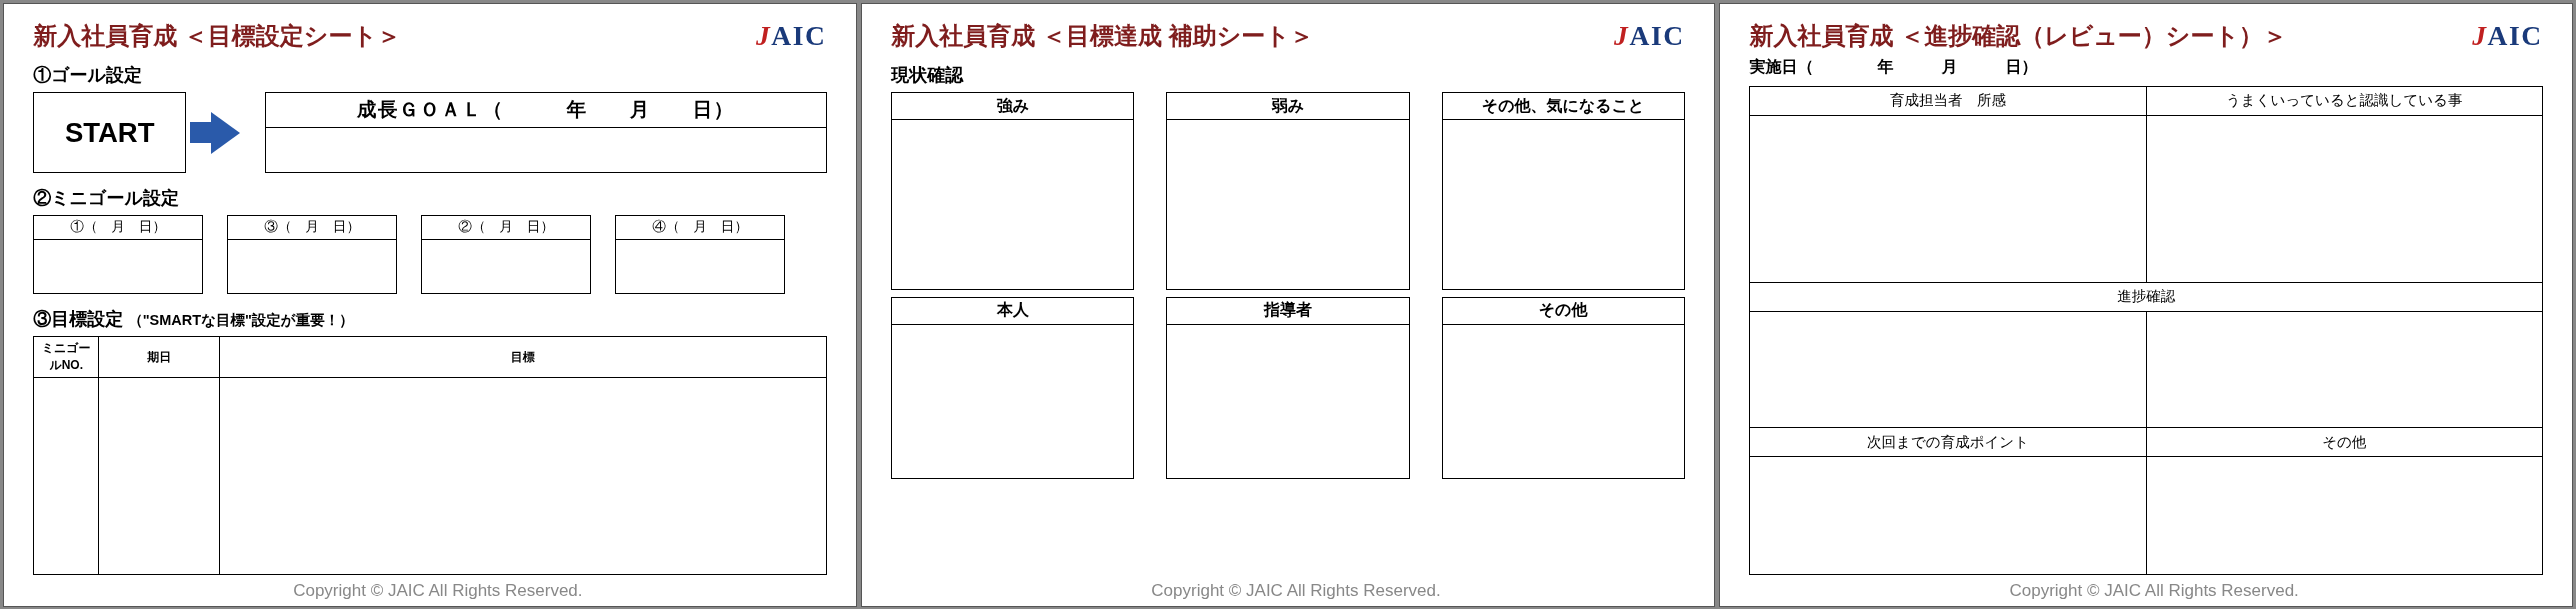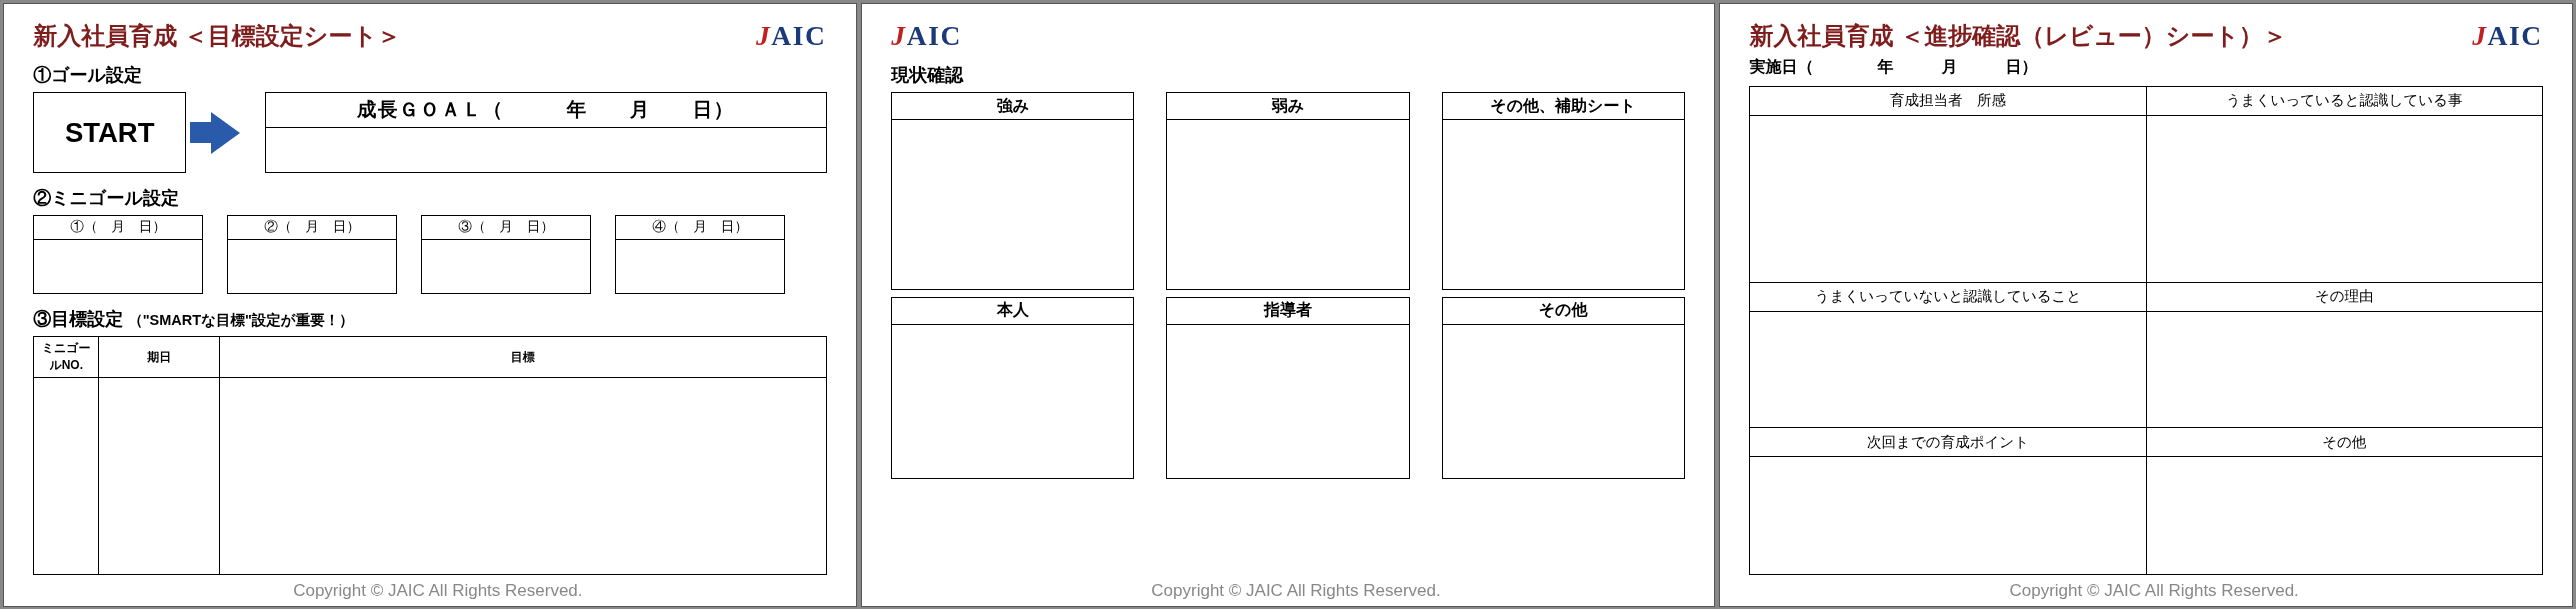--- a/index.html
+++ b/index.html
@@ -234,25 +234,25 @@
     </div>
   </div>
 
   <div class="section-label">②ミニゴール設定</div>
   <div class="mini-row">
     <div class="mini-box">
       <div class="mini-box-header">①（　月　日）</div>
       <div class="mini-box-body"></div>
     </div>
     <div class="mini-box">
+      <div class="mini-box-header">③（　月　日）</div>
+      <div class="mini-box-body"></div>
+    </div>
+    <div class="mini-box">
       <div class="mini-box-header">②（　月　日）</div>
-      <div class="mini-box-body"></div>
-    </div>
-    <div class="mini-box">
-      <div class="mini-box-header">③（　月　日）</div>
       <div class="mini-box-body"></div>
     </div>
     <div class="mini-box">
       <div class="mini-box-header">④（　月　日）</div>
       <div class="mini-box-body"></div>
     </div>
   </div>
 
   <div class="section-label">
     <span>③目標設定</span>
@@ -273,35 +273,36 @@
           <td></td>
         </tr>
     </tbody>
   </table>
 
   <div class="copyright">Copyright © JAIC All Rights Reserved.</div>
 </div>
 
 <div class="sheet">
   <div class="sheet-header">
+    <div class="sheet-title">新入社員育成 ＜目標達成 補助シート＞</div>
     <div class="logo"><span class="j">J</span><span>AIC</span></div>
   </div>
 
   <div class="section-label">現状確認</div>
   <div class="triple-row">
     <div class="triple-box">
       <div class="triple-box-header">強み</div>
       <div class="triple-box-body"></div>
     </div>
     <div class="triple-box">
       <div class="triple-box-header">弱み</div>
       <div class="triple-box-body"></div>
     </div>
     <div class="triple-box">
-      <div class="triple-box-header">その他、補助シート</div>
+      <div class="triple-box-header">その他、気になること</div>
       <div class="triple-box-body"></div>
     </div>
   </div>
 
   <div class="triple-row sheet2-group2">
     <div class="triple-box">
       <div class="triple-box-header">本人</div>
       <div class="triple-box-body"></div>
     </div>
     <div class="triple-box">
@@ -328,22 +329,21 @@
   <div class="review-grid">
     <div class="review-grid-row hdr">
       <div class="review-cell">育成担当者　所感</div>
       <div class="review-cell">うまくいっていると認識している事</div>
     </div>
     <div class="review-grid-row">
       <div class="review-cell body"></div>
       <div class="review-cell body"></div>
     </div>
     <div class="review-grid-row hdr">
-      <div class="review-cell">うまくいっていないと認識していること</div>
-      <div class="review-cell">その理由</div>
+      <div class="review-cell">進捗確認</div>
     </div>
     <div class="review-grid-row" style="flex:0.7">
       <div class="review-cell body"></div>
       <div class="review-cell body"></div>
     </div>
     <div class="review-grid-row hdr">
       <div class="review-cell">次回までの育成ポイント</div>
       <div class="review-cell">その他</div>
     </div>
     <div class="review-grid-row" style="flex:0.7">

